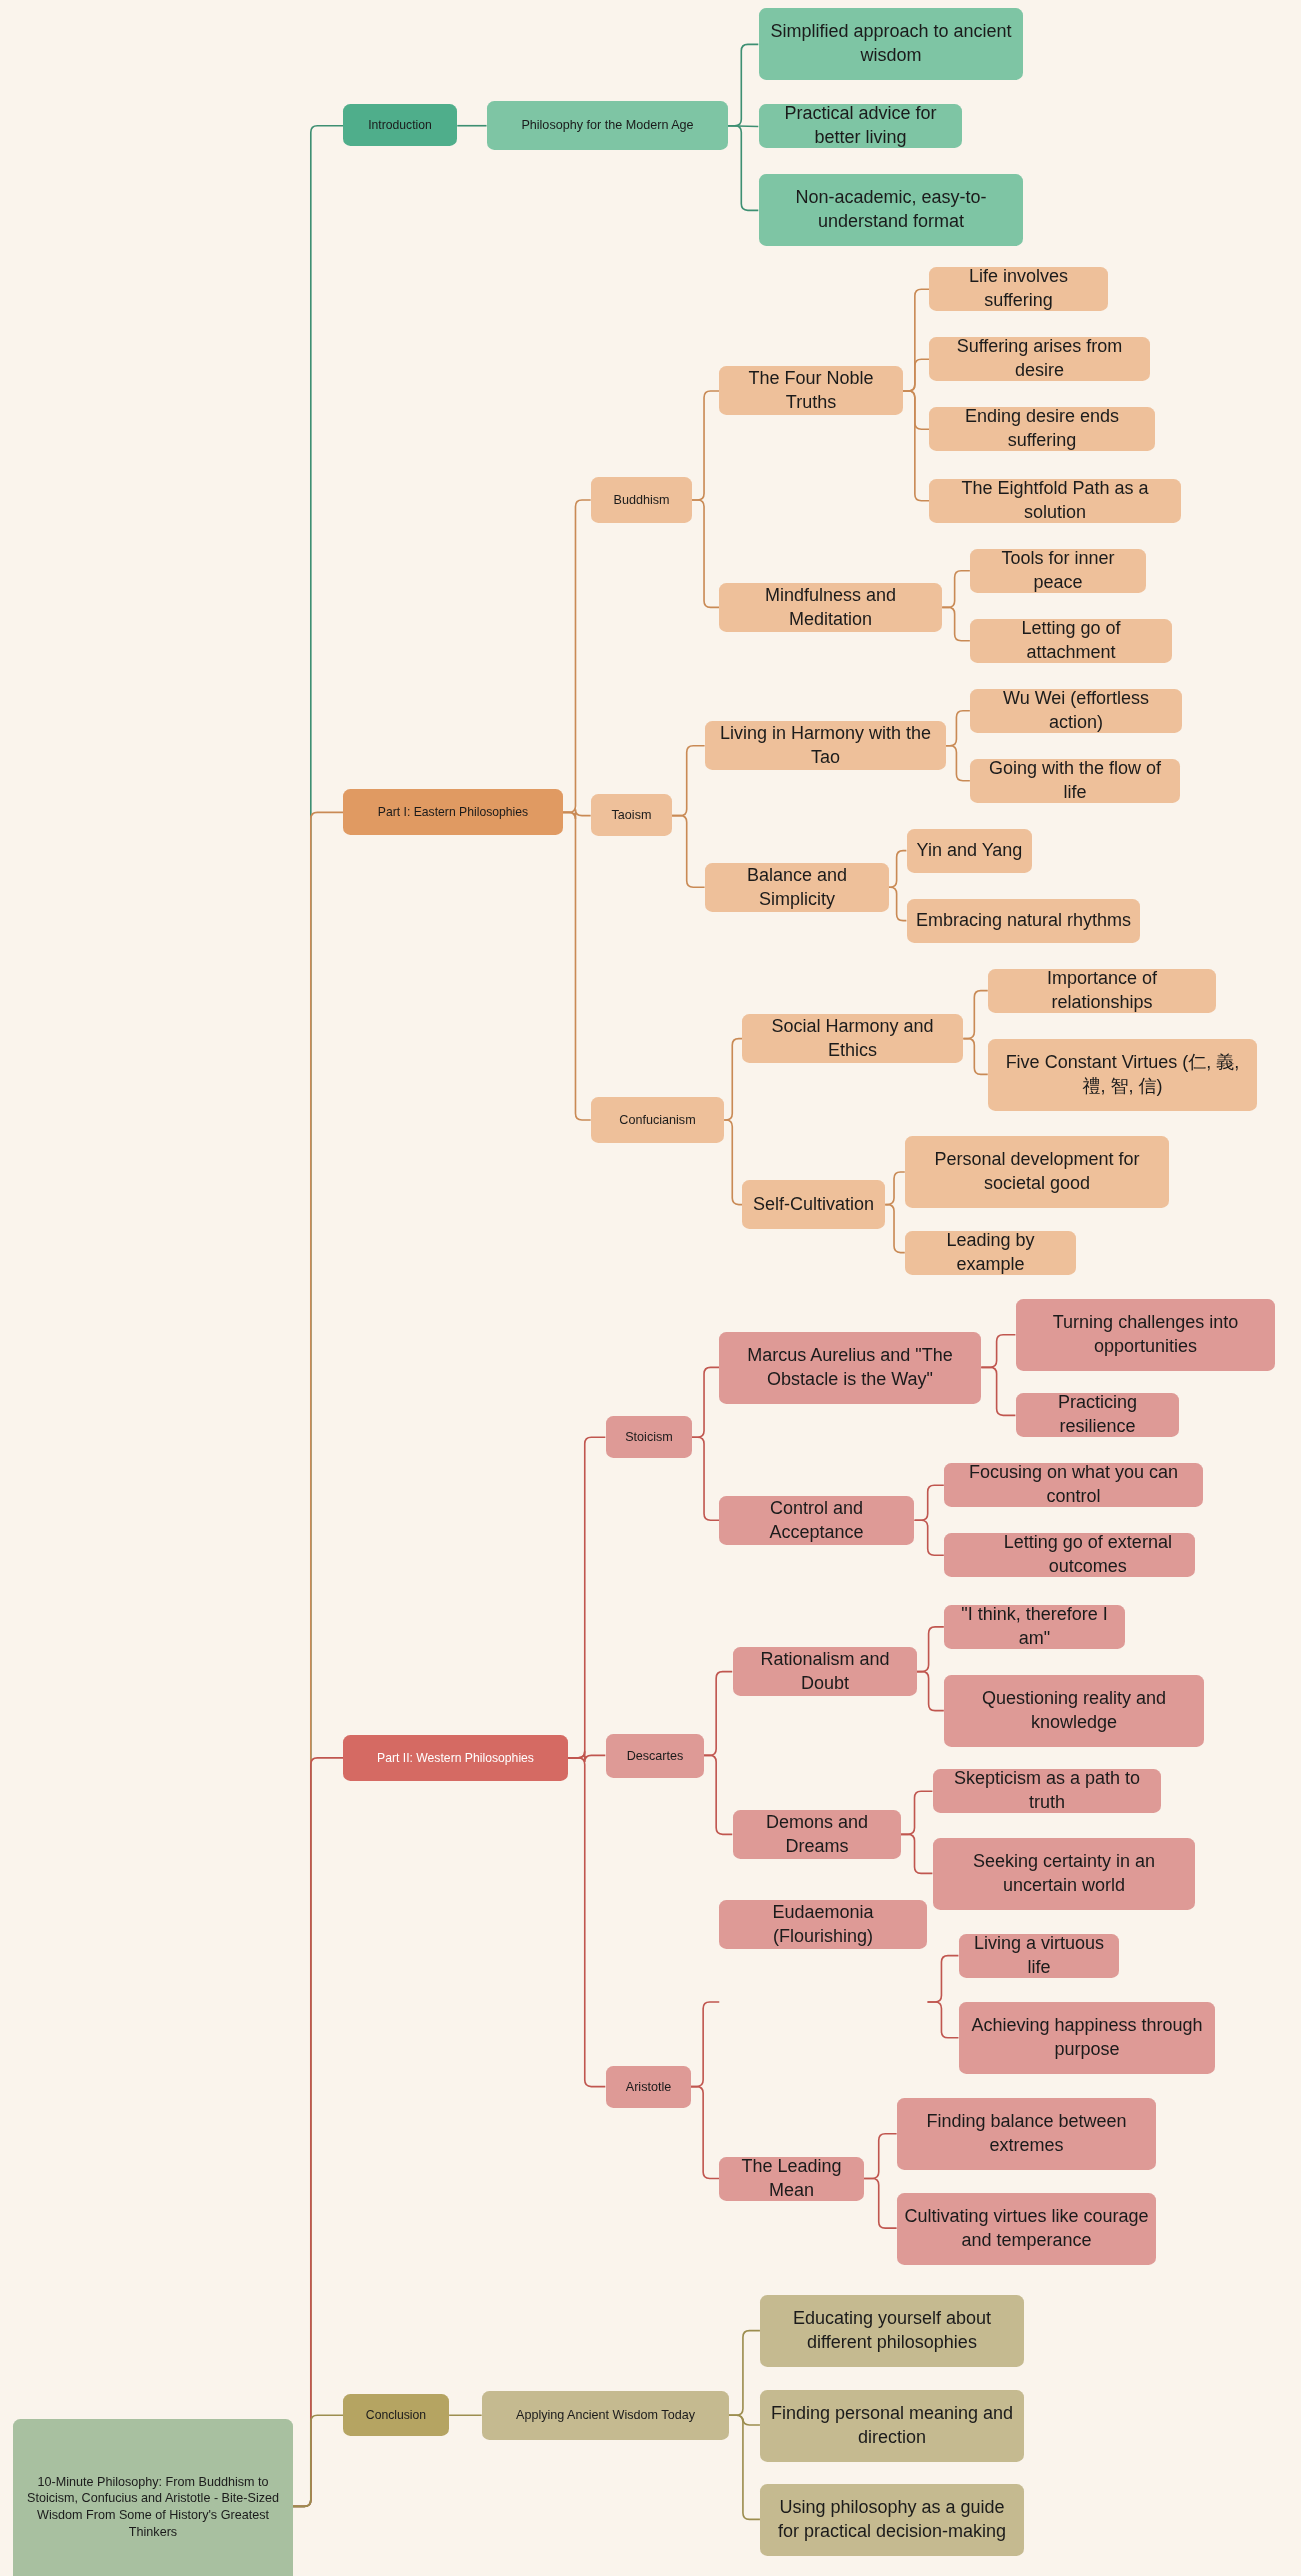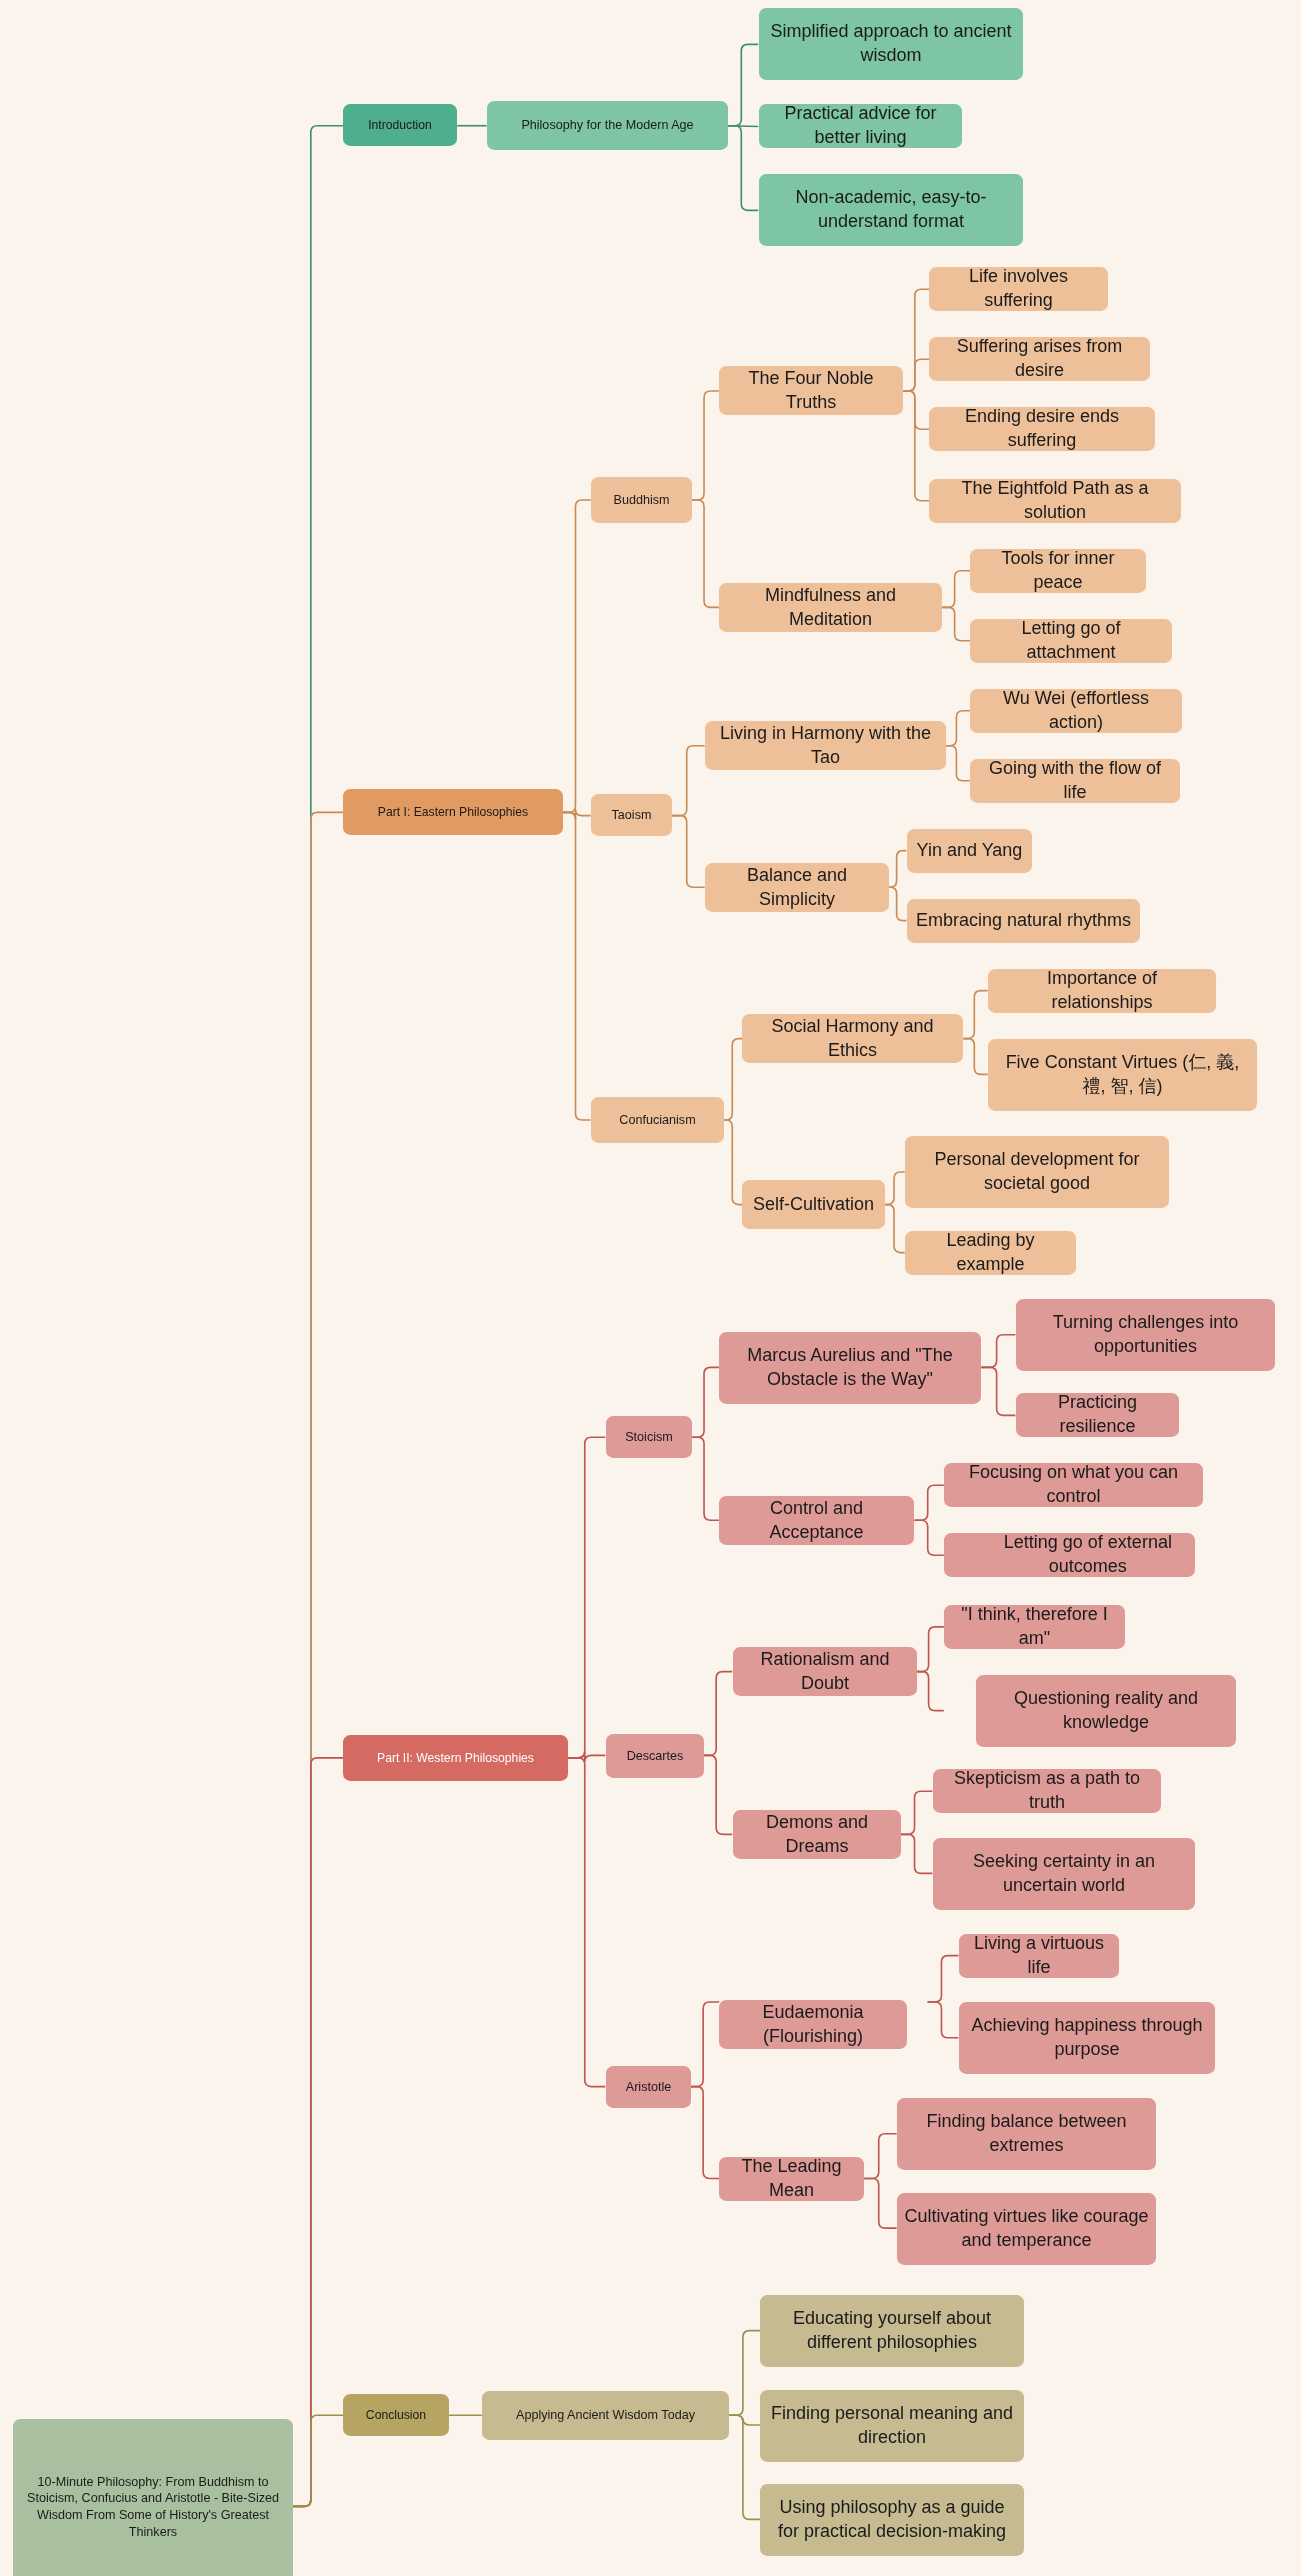--- a/index.html
+++ b/index.html
@@ -202,36 +202,36 @@
     </div>
     <div class="node lvl-2" style="left: 606px; top: 1734px; width: 98px; height: 44px; background: rgb(222, 154, 150);">
       <span>Descartes</span>
     </div>
     <div class="node lvl-3" style="left: 733px; top: 1647px; width: 184px; height: 49px; background: rgb(222, 154, 150);">
       <span>Rationalism and Doubt</span>
     </div>
     <div class="node lvl-3" style="left: 944px; top: 1605px; width: 181px; height: 44px; background: rgb(222, 154, 150);">
       <span>"I think, therefore I am"</span>
     </div>
-    <div class="node lvl-3" style="left: 944px; top: 1675px; width: 260px; height: 72px; background: rgb(222, 154, 150); margin-left: 32px;">
+    <div class="node lvl-3" style="left: 944px; top: 1675px; width: 260px; height: 72px; background: rgb(222, 154, 150);">
       <span>Questioning reality and knowledge</span>
     </div>
     <div class="node lvl-3" style="left: 733px; top: 1810px; width: 168px; height: 49px; background: rgb(222, 154, 150);">
       <span>Demons and Dreams</span>
     </div>
     <div class="node lvl-3" style="left: 933px; top: 1769px; width: 228px; height: 44px; background: rgb(222, 154, 150);">
       <span>Skepticism as a path to truth</span>
     </div>
     <div class="node lvl-3" style="left: 933px; top: 1838px; width: 262px; height: 72px; background: rgb(222, 154, 150);">
       <span>Seeking certainty in an uncertain world</span>
     </div>
     <div class="node lvl-2" style="left: 606px; top: 2066px; width: 85px; height: 42px; background: rgb(222, 154, 150);">
       <span>Aristotle</span>
     </div>
-    <div class="node lvl-3" style="left: 719px; top: 2000px; width: 188px; height: 49px; background: rgb(222, 154, 150);">
+    <div class="node lvl-3" style="left: 719px; top: 1900px; width: 208px; height: 49px; background: rgb(222, 154, 150);">
       <span>Eudaemonia (Flourishing)</span>
     </div>
     <div class="node lvl-3" style="left: 959px; top: 1934px; width: 160px; height: 44px; background: rgb(222, 154, 150);">
       <span>Living a virtuous life</span>
     </div>
     <div class="node lvl-3" style="left: 959px; top: 2002px; width: 256px; height: 72px; background: rgb(222, 154, 150);">
       <span>Achieving happiness through purpose</span>
     </div>
     <div class="node lvl-3" style="left: 719px; top: 2157px; width: 145px; height: 44px; background: rgb(222, 154, 150);">
       <span>The Leading Mean</span>

